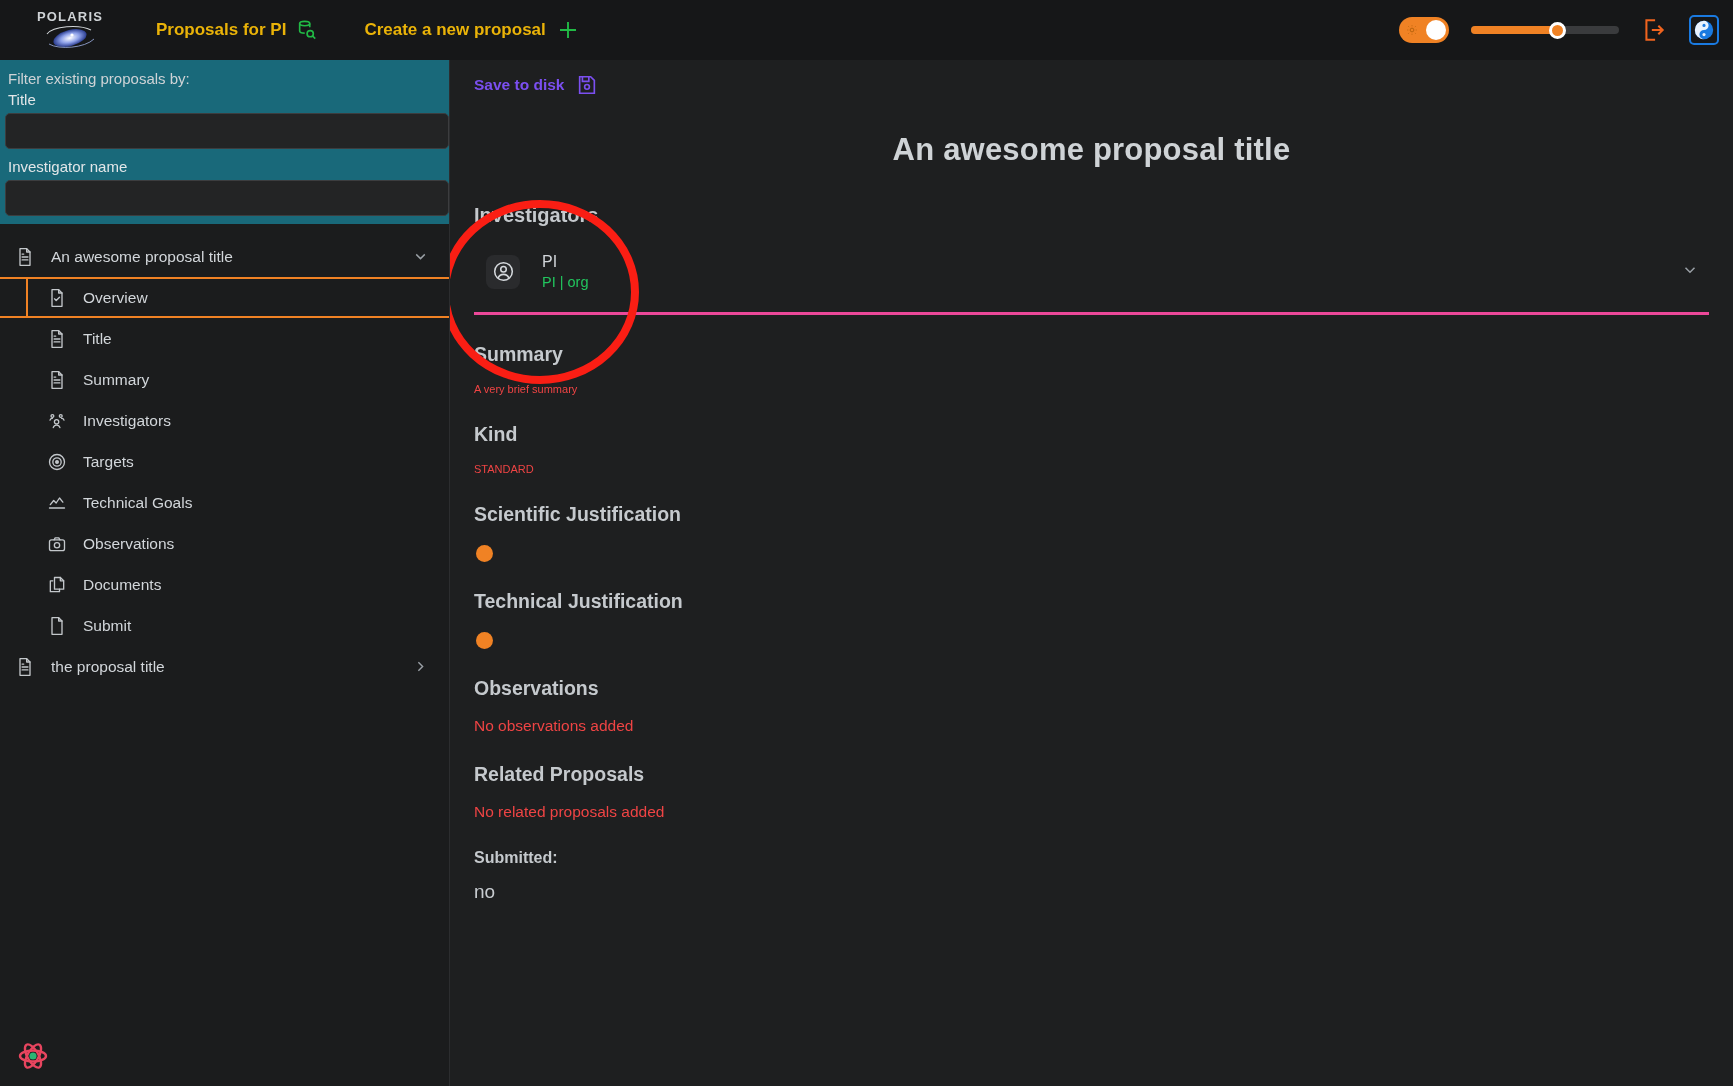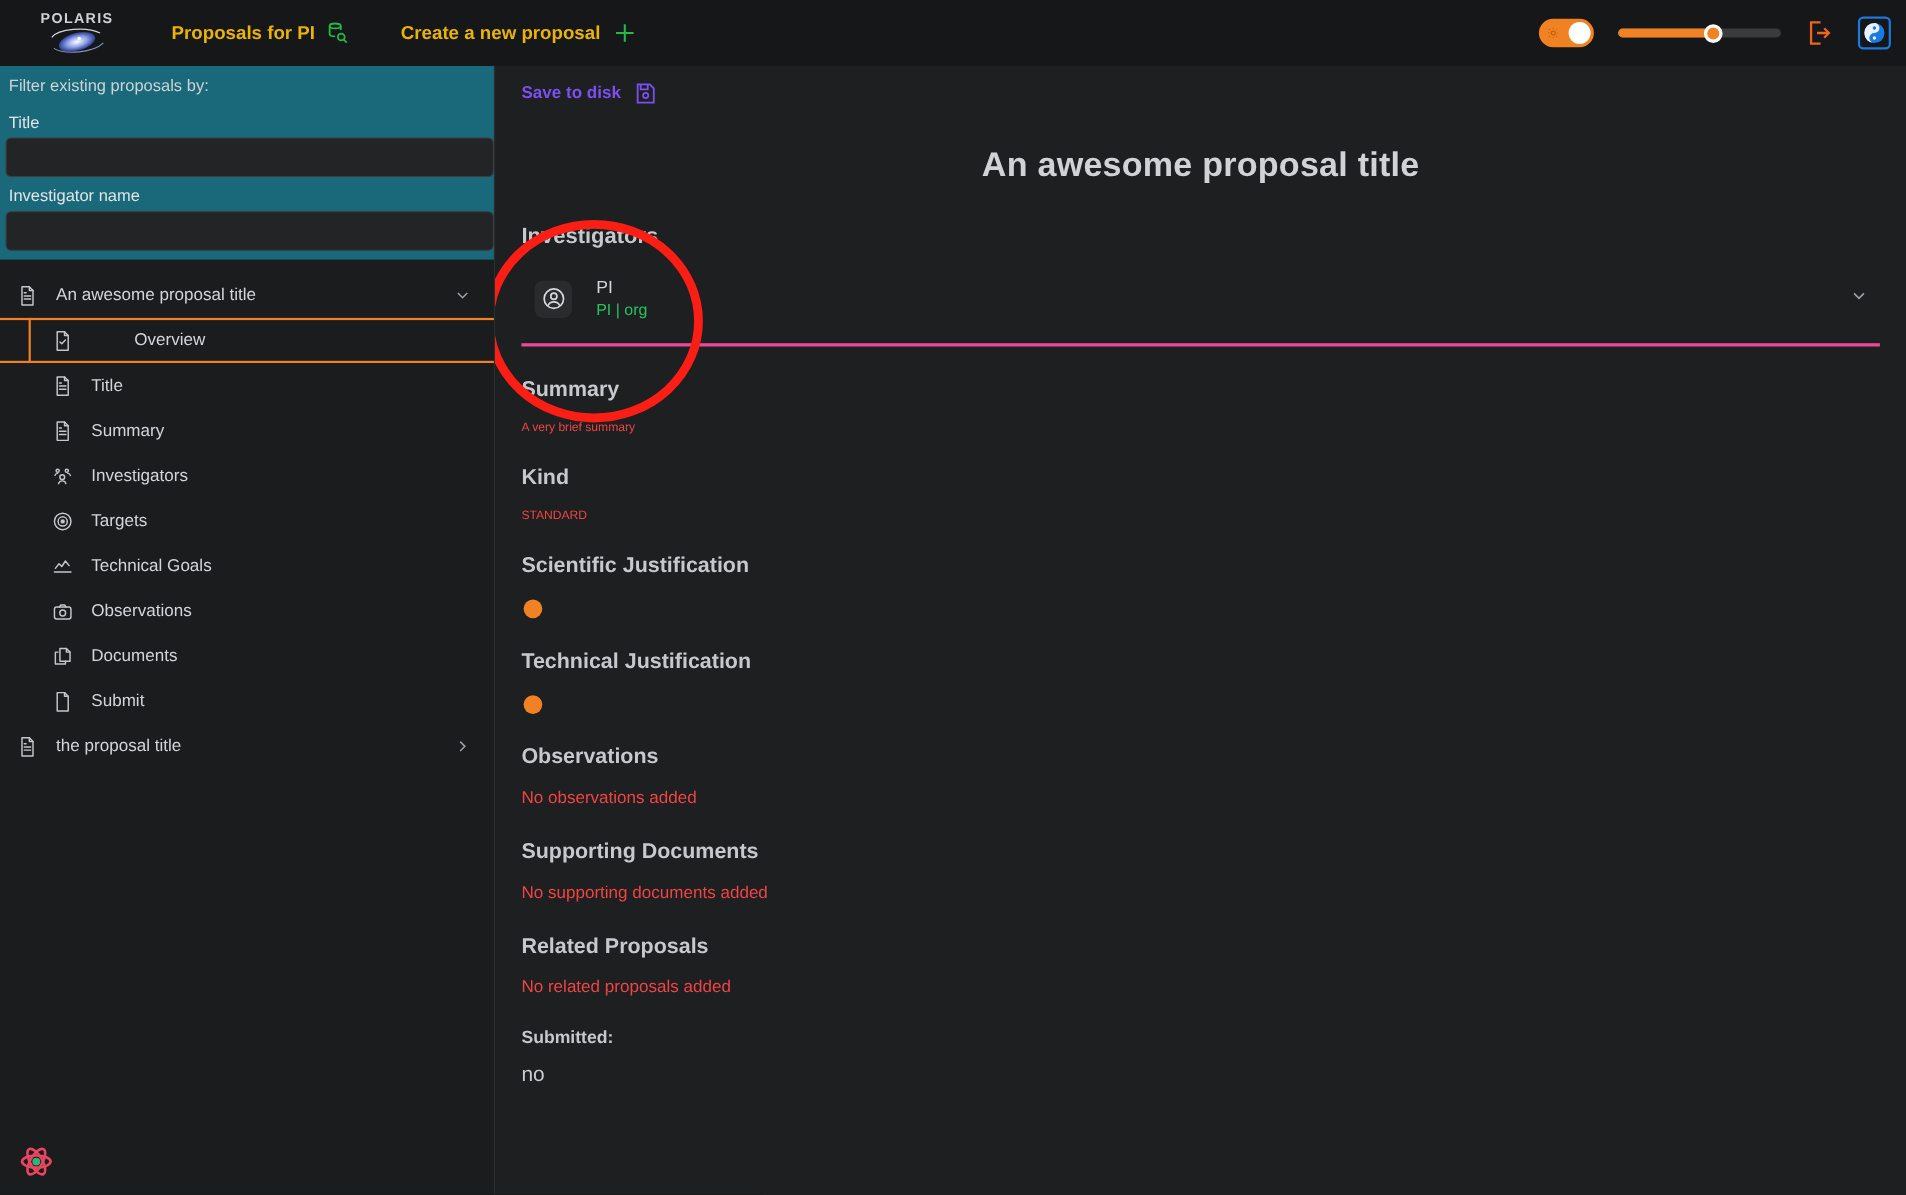--- a/index.html
+++ b/index.html
@@ -41,35 +41,35 @@
   .slider-thumb { position: absolute; left: 53%; width: 17px; height: 17px; border-radius: 50%; background: #f08224; border: 3px solid #fff; }
   .icon-btn { cursor: pointer; display: flex; align-items: center; }
   .yin-box { width: 30px; height: 30px; border: 2px solid #1a7ae0; border-radius: 5px; display: flex; align-items: center; justify-content: center; cursor: pointer; }
 
   
   .body { flex: 1; display: flex; min-height: 0; }
 
   
   .sidebar { width: 450px; min-width: 450px; background: #1b1c1d; display: flex; flex-direction: column; position: relative; border-right: 1px solid #2c2d2f;}
   .filter-panel { background: #19697a; padding: 10px 5px 8px 5px; }
-  .filter-title { color: #cfd3d6; font-size: 15px; padding-left: 3px; margin-bottom: 16px; }
+  .filter-title { color: #cfd3d6; font-size: 15px; padding-left: 3px; margin-bottom: 4px; }
   .filter-label { color: #e2e6e8; font-size: 15px; padding-left: 3px; margin-bottom: 5px; }
   .filter-input {
     width: 444px; height: 36px; background: #232425; border: 1px solid #3c3d3f;
     border-radius: 5px; outline: none; color: #e2e6e8; font-size: 15px; padding: 0 9px;
     font-family: "Liberation Sans", sans-serif; margin-bottom: 9px;
   }
   .filter-input:last-child { margin-bottom: 0; }
   .tree { padding-top: 12px; flex: 1; }
   .tree-row {
     display: flex; align-items: center; height: 41px;
     padding-left: 14px; cursor: pointer; position: relative;
   }
   .tree-row.child { padding-left: 46px; }
-  .tree-row.selected { border: 2px solid #f08224; border-left: none; border-right: none; gap: 39px; }
+  .tree-row.selected { border: 2px solid #f08224; border-left: none; border-right: none; }
   .tree-row.selected::before {
     content:''; position:absolute; left:26px; top:-2px; bottom:-2px; width:2px; background:#f08224;
   }
   .tree-ico { width: 22px; height: 22px; display: flex; align-items: center; justify-content: center; color: #c3c7cb; flex: 0 0 22px; }
   .tree-label { margin-left: 15px; color: #d2d6da; font-size: 15.5px; }
   .tree-chevron { position: absolute; right: 20px; color: #9aa0a6; display: flex; }
   .sidebar-foot { height: 60px; display: flex; align-items: center; padding-left: 16px; }
 
   
   .main { flex: 1; background: #1e1f20; position: relative; overflow: hidden; }
@@ -374,24 +374,20 @@
             </div>
             <div class="block">
               <div class="block-h">Technical Justification</div>
               <div class="dot"></div>
             </div>
             <div class="block">
               <div class="block-h">Observations</div>
               <div class="block-warn">No observations added</div>
             </div>
             <div class="block">
-              <div class="block-h">Supporting Documents</div>
-              <div class="block-warn">No supporting documents added</div>
-            </div>
-            <div class="block">
               <div class="block-h">Related Proposals</div>
               <div class="block-warn">No related proposals added</div>
             </div>
           </div>
 
         <div class="submitted">
           <span class="submitted-k">Submitted:</span>
           <span class="submitted-v">no</span>
         </div>
       </div>

